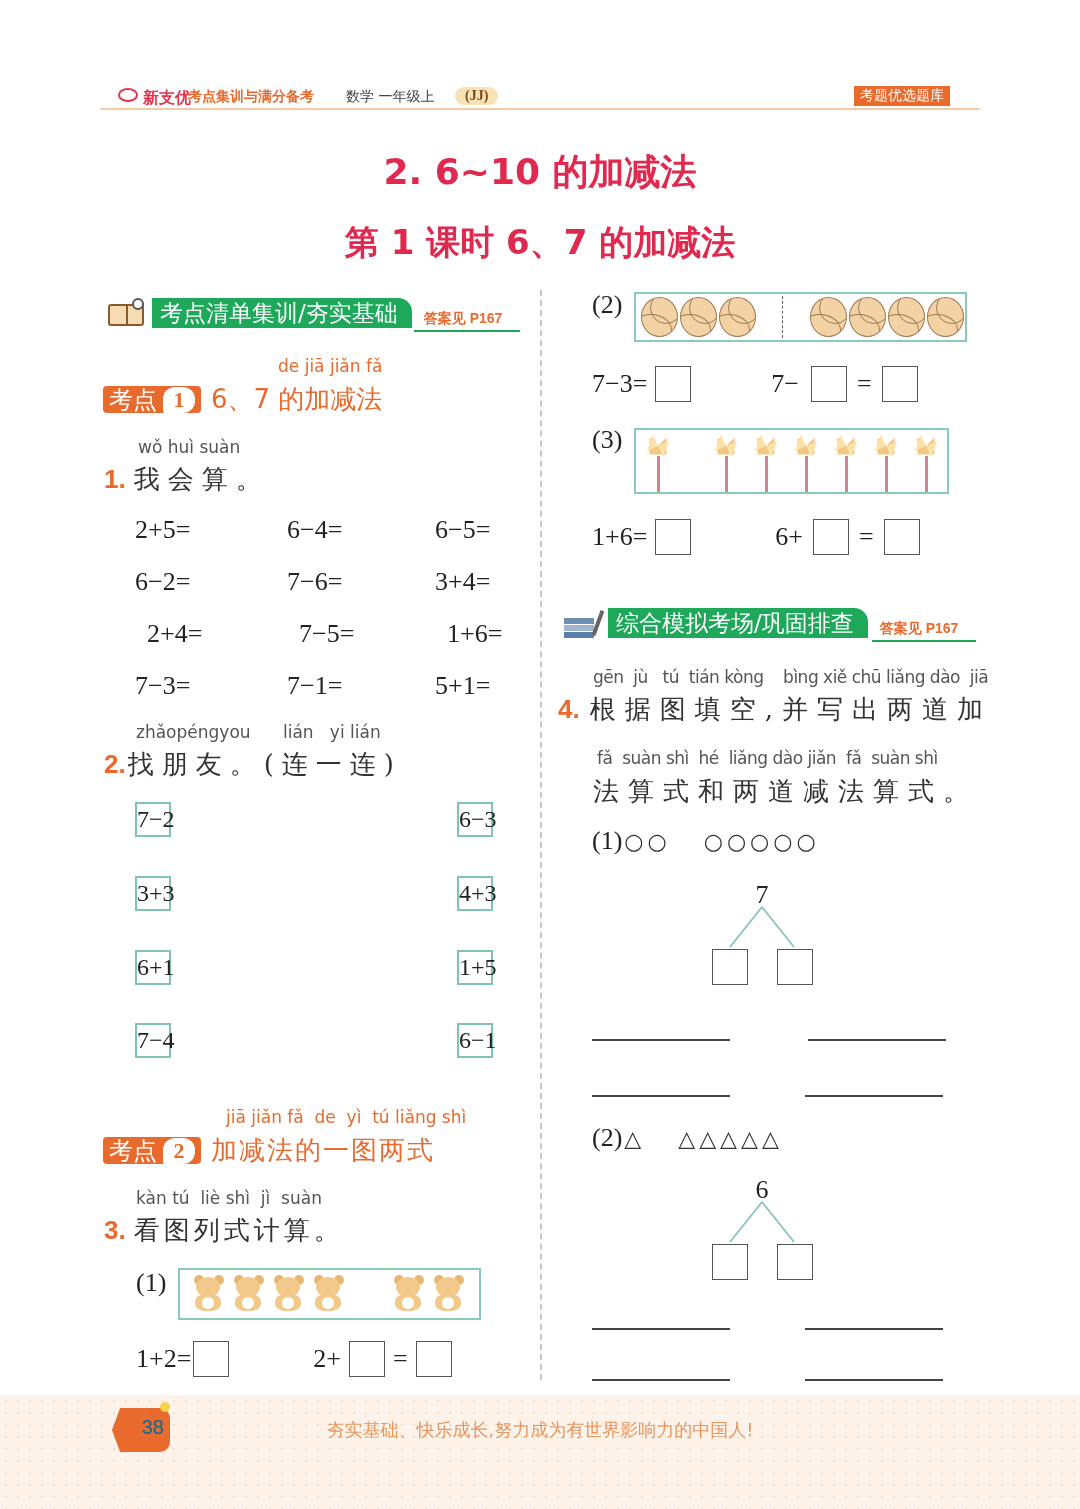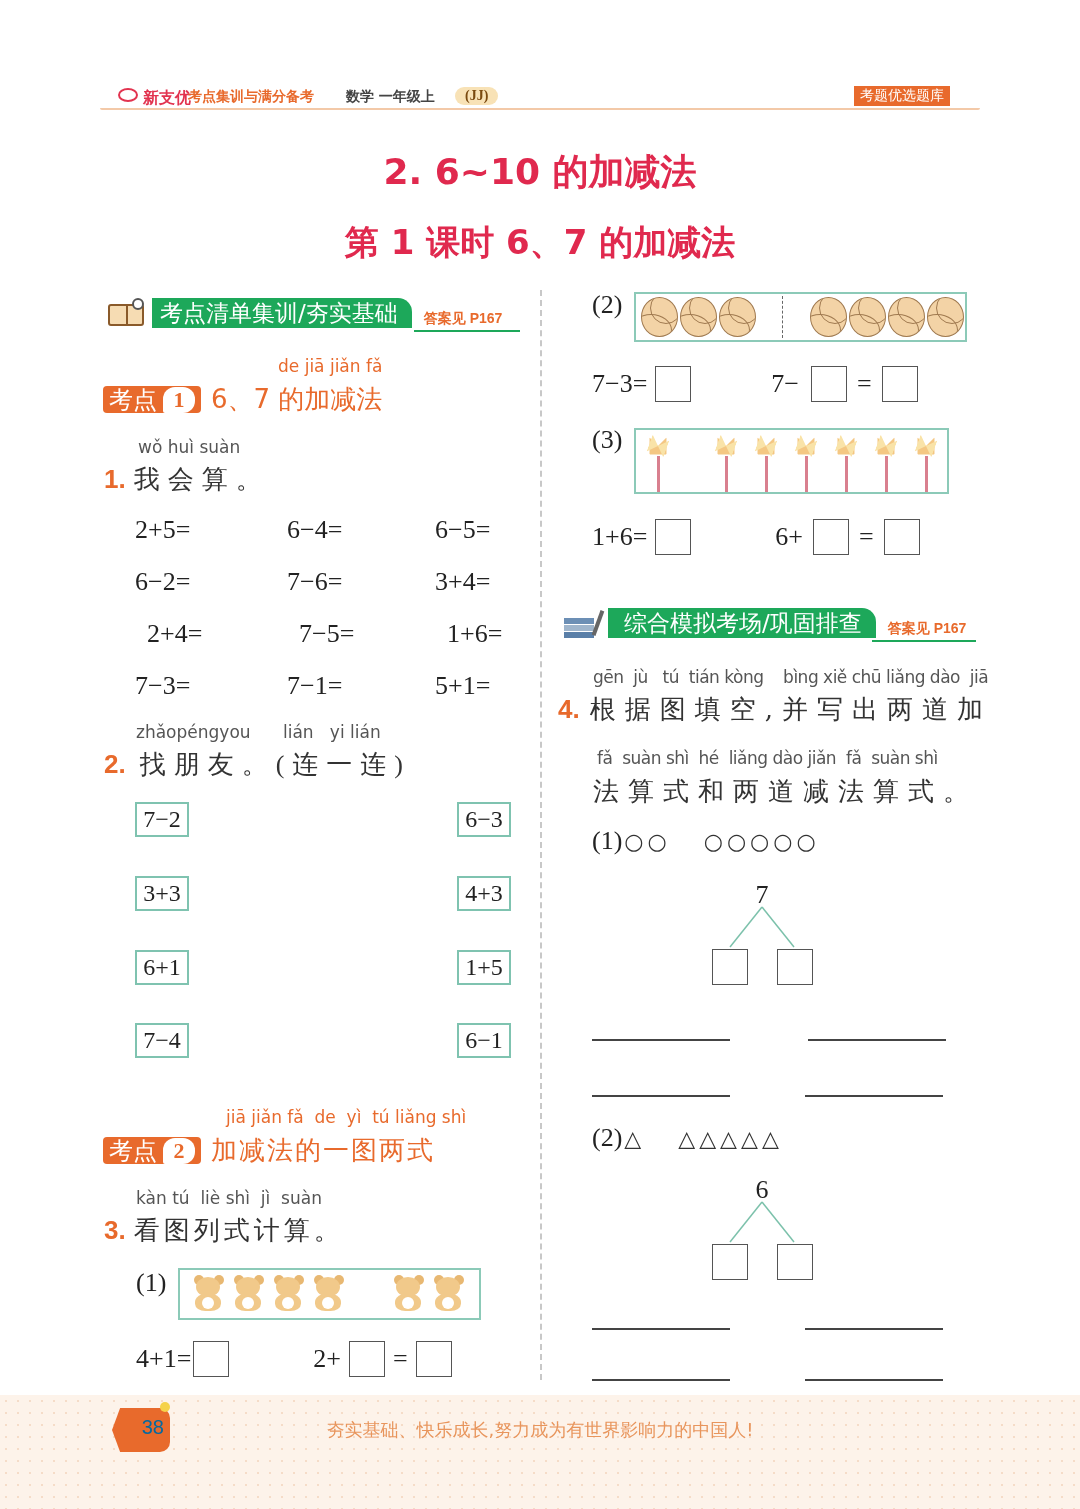--- a/index.html
+++ b/index.html
@@ -7,21 +7,21 @@
   body { position: relative; font-family: "DejaVu Sans", sans-serif; color: #333; }
   .abs { position: absolute; }
   .serif { font-family: "Liberation Serif", "DejaVu Serif", serif; }
   .sans { font-family: "Liberation Sans", "DejaVu Sans", sans-serif; }
 
   
   .hdr-line { left: 100px; top: 108px; width: 880px; height: 2px; background: #f3c9a8; border-radius: 0 0 8px 8px; }
   .hdr-logo { left: 118px; top: 88px; width: 20px; height: 14px; border: 2px solid #e2334f; border-radius: 50%; }
   .hdr-brand { left: 143px; top: 88px; font-size: 16px; font-weight: bold; color: #e2334f; }
   .hdr-series { left: 188px; top: 88px; font-size: 14px; font-weight: bold; color: #e86a2c; }
-  .hdr-subject { left: 346px; top: 88px; font-size: 14px; color: #444; font-weight: bold; }
+  .hdr-subject { left: 346px; top: 88px; font-size: 14px; color: #444; }
   .hdr-edition { left: 455px; top: 87px; padding: 1px 10px; border-radius: 10px; background: #f8e2b6; font-size: 14px; font-weight: bold; color: #7a4a10; }
   .hdr-tag { left: 854px; top: 86px; padding: 1px 6px; background: #e86a2c; color: #fff; font-size: 14px; }
 
   
   .title-1 { left: 0; width: 1080px; top: 148px; text-align: center; font-size: 36px; font-weight: bold; color: #e0294e; }
   .title-2 { left: 0; width: 1080px; top: 220px; text-align: center; font-size: 34px; font-weight: bold; color: #e0294e; }
 
   
   .col-divider { left: 540px; top: 290px; width: 0; height: 1090px; border-left: 2px dashed #c8c8c8; }
 
@@ -45,21 +45,21 @@
   .kd-num { margin-left: 6px; width: 32px; height: 26px; background: #fff; border-radius: 12px 12px 12px 2px; color: #e86a2c; font-family: "Liberation Serif", serif; font-weight: bold; font-size: 22px; text-align: center; line-height: 26px; }
   .kd-title { margin-left: 10px; font-size: 26px; color: #e86a2c; }
 
   .pinyin { font-size: 17px; color: #555; white-space: pre; }
   .pinyin-orange { font-size: 17px; color: #e86a2c; white-space: pre; }
   .q-num { font-size: 26px; font-weight: bold; color: #e86a2c; }
   .q-text { font-family: "DejaVu Serif", serif; font-size: 26px; color: #333; letter-spacing: 8px; white-space: pre; }
 
   .eq { font-family: "Liberation Serif", serif; font-size: 26px; color: #222; }
 
-  .match-box { width: 54px; height: 35px; border: 2px solid #7fc3b0; font-family: "Liberation Serif", serif; font-size: 24px; text-align: center; line-height: 31px; color: #222; }
+  .match-box { width: 36px; height: 35px; border: 2px solid #7fc3b0; font-family: "Liberation Serif", serif; font-size: 24px; text-align: center; line-height: 31px; color: #222; }
 
   .pic-frame { border: 2px solid #8ccab8; display: flex; align-items: center; }
   .ans-box { display: inline-block; width: 36px; height: 36px; border: 1.5px solid #555; vertical-align: middle; }
 
   .bear { width: 36px; height: 38px; position: relative; margin: 0 2px; }
   .bear .head { position: absolute; left: 6px; top: 2px; width: 24px; height: 20px; background: #f1c98a; border-radius: 50%; }
   .bear .ear-l, .bear .ear-r { position: absolute; top: 0; width: 10px; height: 10px; background: #e8b872; border-radius: 50%; }
   .bear .ear-l { left: 4px; } .bear .ear-r { left: 24px; }
   .bear .body { position: absolute; left: 5px; top: 18px; width: 26px; height: 18px; background: #f1c98a; border-radius: 50% 50% 40% 40%; }
   .bear .belly { position: absolute; left: 12px; top: 22px; width: 12px; height: 12px; background: #fff; border-radius: 50%; }
@@ -149,21 +149,21 @@
   <div style="display:flex; height:52px;">
     <span class="eq" style="width:152px;">7−3=</span>
     <span class="eq" style="width:148px;">7−1=</span>
     <span class="eq">5+1=</span>
   </div>
 </div>
 
 <div class="abs pinyin" style="left:136px; top:722px;">zhǎopéngyou      lián   yi lián</div>
 <div class="abs" style="left:104px; top:747px; display:flex; align-items:center;">
   <span class="q-num sans">2.</span>
-  <span class="q-text" style="margin-left:14px;font-family:Liberation Serif, serif;">找朋友。(连一连)</span>
+  <span class="q-text" style="margin-left:2px;">找朋友。(连一连)</span>
 </div>
 <div class="abs match-box" style="left:135px; top:802px;">7−2</div>
 <div class="abs match-box" style="left:135px; top:876px;">3+3</div>
 <div class="abs match-box" style="left:135px; top:950px;">6+1</div>
 <div class="abs match-box" style="left:135px; top:1023px;">7−4</div>
 <div class="abs match-box" style="left:457px; top:802px;">6−3</div>
 <div class="abs match-box" style="left:457px; top:876px;">4+3</div>
 <div class="abs match-box" style="left:457px; top:950px;">1+5</div>
 <div class="abs match-box" style="left:457px; top:1023px;">6−1</div>
 
@@ -222,21 +222,21 @@
     </div>
   <div class="bear">
       <div class="ear-l"></div>
       <div class="ear-r"></div>
       <div class="body"></div>
       <div class="head"></div>
       <div class="belly"></div>
     </div>
 </div>
 <div class="abs" style="left:136px; top:1341px; display:flex; align-items:center;">
-  <span class="eq">4+1=</span>
+  <span class="eq">1+2=</span>
   <span class="ans-box" style="margin-left:2px;"></span>
   <span class="eq" style="margin-left:84px;">2+</span>
   <span class="ans-box" style="margin-left:8px;"></span>
   <span class="eq" style="margin-left:8px;">=</span>
   <span class="ans-box" style="margin-left:8px;"></span>
 </div>
 
 <div class="abs eq" style="left:592px; top:290px;">(2)</div>
 <div class="abs pic-frame" style="left:634px; top:292px; width:333px; height:50px; padding-left:4px;">
   <div class="ball"></div>
@@ -304,21 +304,21 @@
   <span class="eq" style="margin-left:10px;">=</span>
   <span class="ans-box" style="margin-left:10px;"></span>
 </div>
 
 <div class="abs" style="left:560px; top:606px; width:416px;">
   <div class="banner">
     <div class="banner-icon2">
         <div class="stack"></div>
         <div class="pen"></div>
       </div>
-    <div class="banner-label" style="padding-left:16px;">综合模拟考场/巩固排查</div>
+    <div class="banner-label" style="padding-left:8px;">综合模拟考场/巩固排查</div>
     <div class="banner-answer sans">答案见 P167</div>
   </div>
   <div class="banner-under" style="margin-left:312px;"></div>
 </div>
 
 <div class="abs pinyin" style="left:593px; top:667px; letter-spacing:-0.5px;">gēn  jù   tú  tián kòng    bìng xiě chū liǎng dào  jiā</div>
 <div class="abs" style="left:558px; top:692px; display:flex; align-items:center;">
   <span class="q-num sans">4.</span>
   <span class="q-text" style="margin-left:10px; letter-spacing:9px;">根据图填空,并写出两道加</span>
 </div>

